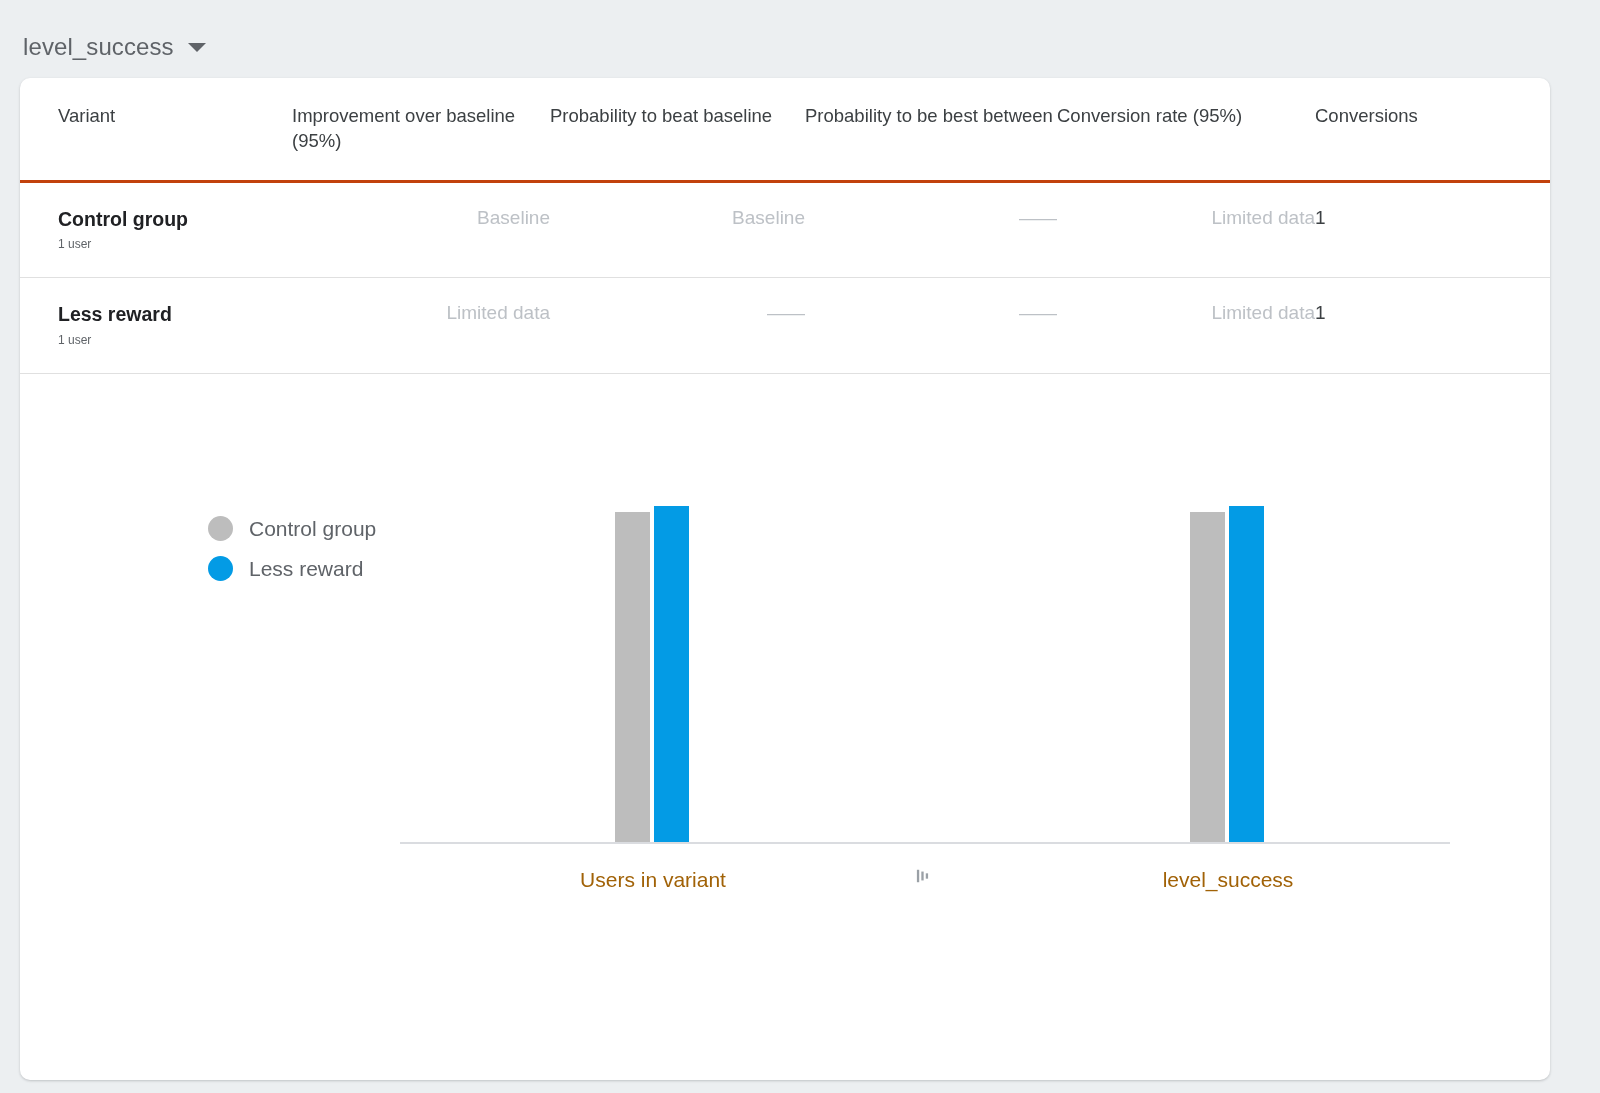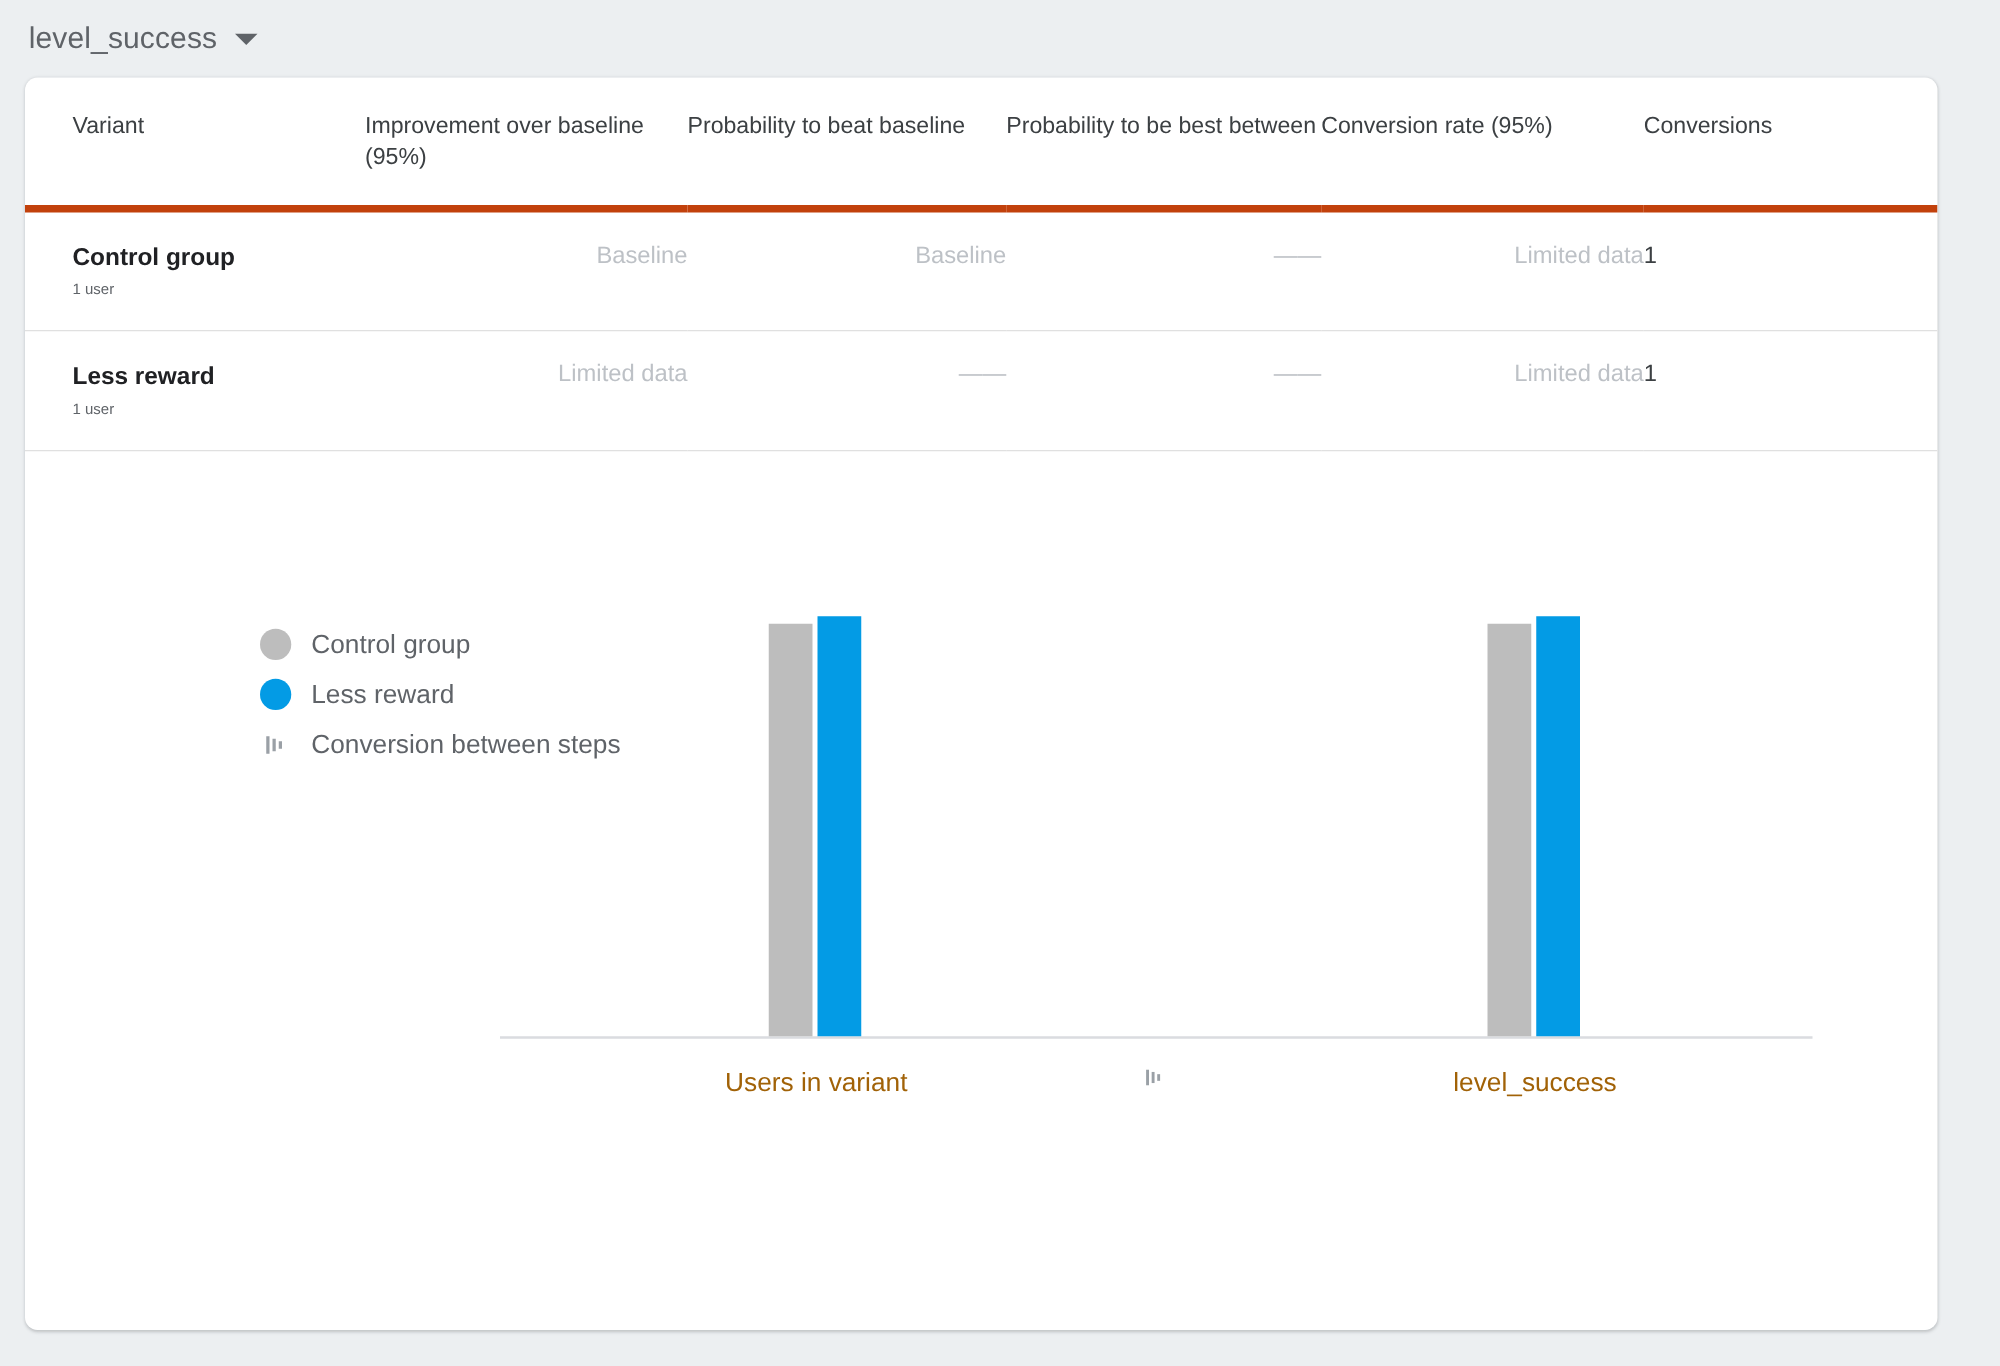--- a/index.html
+++ b/index.html
@@ -13,21 +13,21 @@
     font-family: "Liberation Sans", sans-serif;
     color: #3c4043;
     overflow: hidden;
   }
 
   .page {
     width: 1570px;
     height: 1093px;
     position: relative;
     box-sizing: border-box;
-    padding: 0 20px;
+    padding: 16px 20px;
   }
 
   
   .selector-row {
     height: 62px;
     display: flex;
     align-items: center;
     padding-left: 3px;
   }
   .selector {
@@ -66,21 +66,21 @@
     table-layout: fixed;
   }
   table.variants th {
     text-align: left;
     font-weight: 400;
     font-size: 18.5px;
     color: #3c4043;
     padding: 26px 0 26px 0;
     vertical-align: top;
     line-height: 1.35;
-    border-bottom: 6px solid #c2410c;
+    border-bottom: 3px solid #c2410c;
   }
   table.variants td {
     padding: 24px 0 26px 0;
     vertical-align: top;
     border-bottom: 1px solid #e0e0e0;
     font-size: 19px;
   }
   .col-variant   { width: 272px; padding-left: 38px !important; box-sizing: border-box;}
   .col-improve   { width: 258px; }
   .col-prob-base { width: 255px; margin-top: 40px; }
@@ -239,30 +239,20 @@
 
       <div class="legend">
         <div class="legend-item">
           <span class="legend-dot" style="background:#bdbdbd"></span>
           <span class="legend-text">Control group</span>
         </div>
         <div class="legend-item">
           <span class="legend-dot" style="background:#039be5"></span>
           <span class="legend-text">Less reward</span>
         </div>
-        <div class="legend-item">
-          <span class="legend-glyph">
-            <svg width="20" height="18" viewBox="0 0 20 18" aria-hidden="true">
-              <rect x="2" y="2" width="2.6" height="14" fill="#9aa0a6"></rect>
-              <rect x="7" y="4" width="2.6" height="10" fill="#9aa0a6"></rect>
-              <rect x="12" y="6" width="2.6" height="6" fill="#9aa0a6"></rect>
-            </svg>
-          </span>
-          <span class="legend-text">Conversion between steps</span>
-        </div>
       </div>
 
       <div class="plot">
         <div class="axis-line"></div>
 
         <div class="bar-group" style="left:215px;">
           <div class="bar" style="height:330px;background:#bdbdbd;"></div>
           <div class="bar" style="height:336px;background:#039be5;"></div>
         </div>
         <div class="group-label" style="left:253px;">Users in variant</div>

